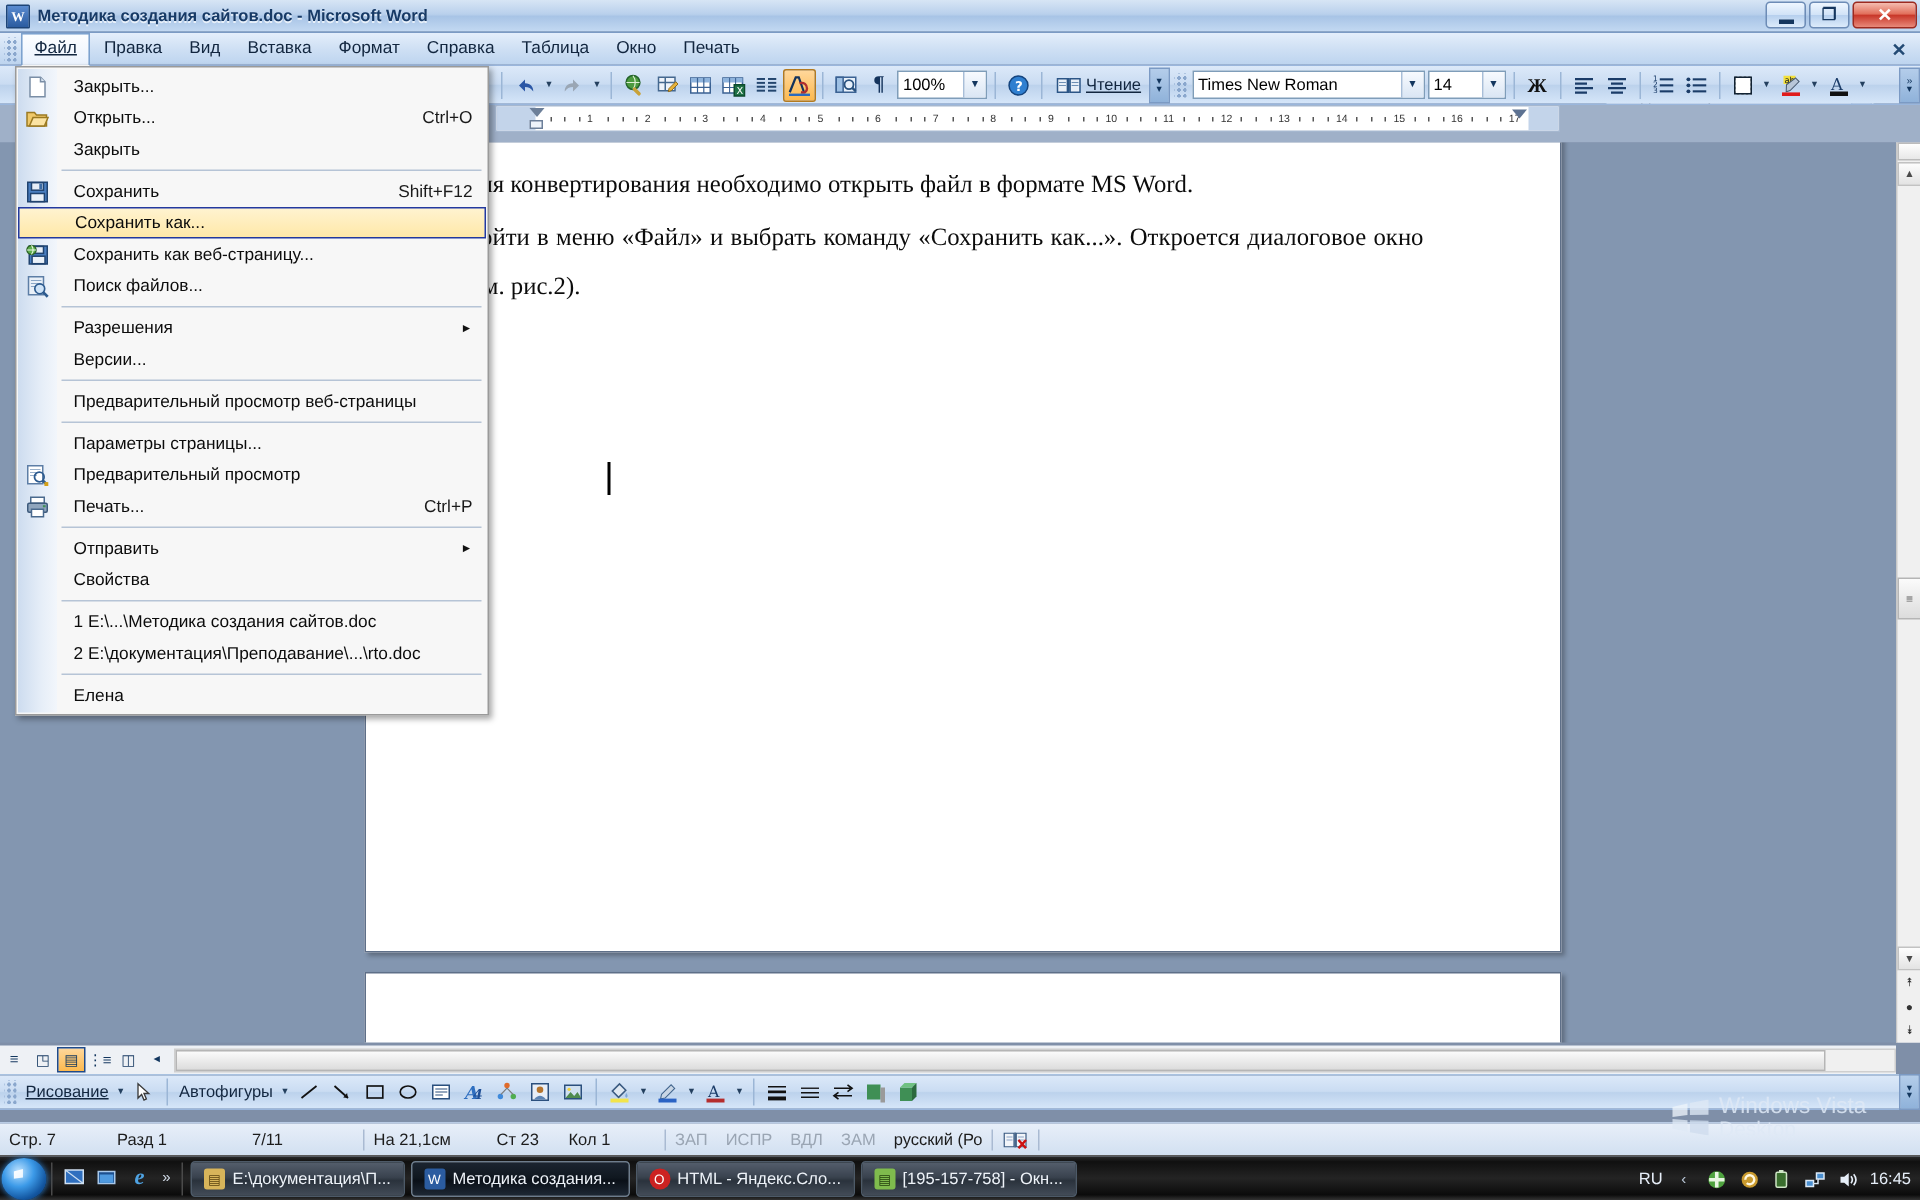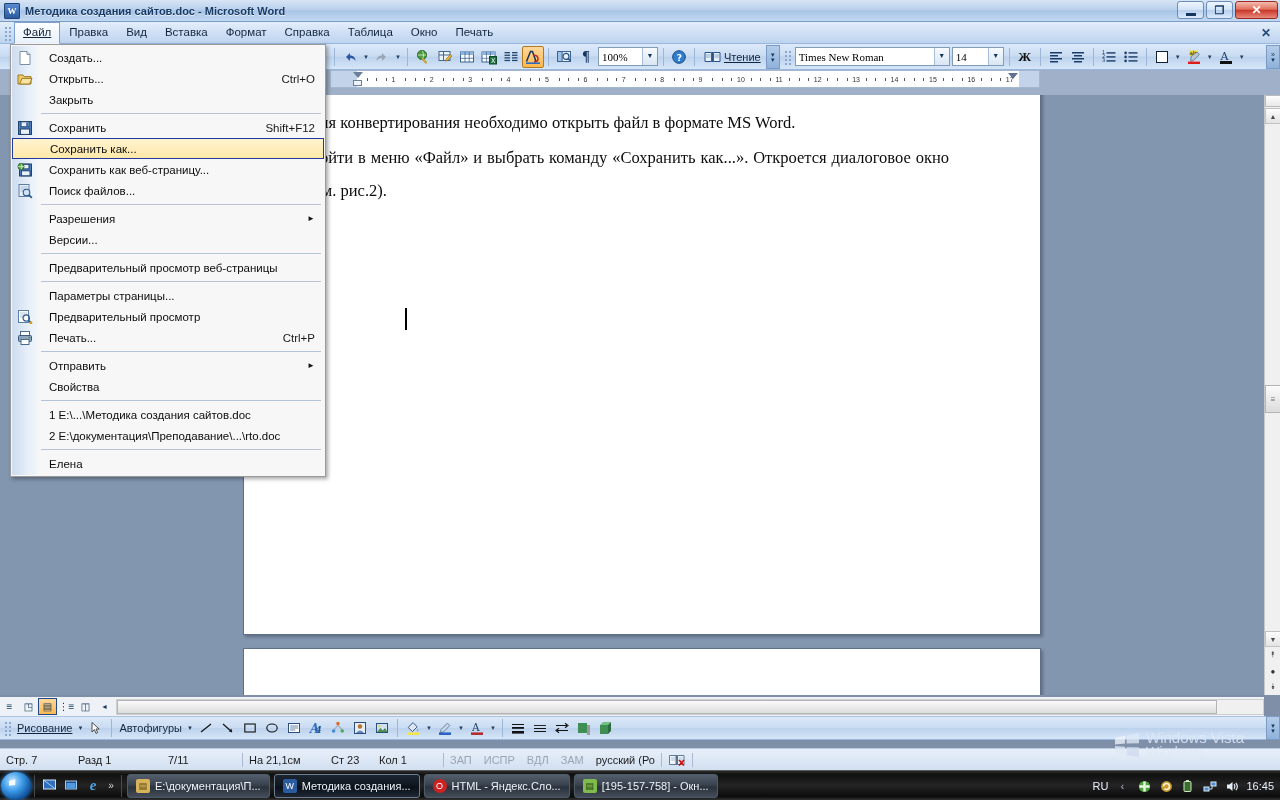--- a/index.html
+++ b/index.html
@@ -91,21 +91,21 @@
     font-size:12px; color:#1c3e6e;
   }
   .tbtn.sunken {
     background: linear-gradient(to bottom,#ffd79b,#fdb94e);
     border:1px solid #b37a20;
   }
   .tb-arrow { font-size:6px; color:#24405f; width:10px; text-align:center; }
   .combo {
     height:19px; background:#fff; border:1px solid #7f9db9;
     display:flex; align-items:center; font-size:11px; color:#000;
-    padding-left:3px; position:relative; margin:0 1px;font-family:Liberation Serif, serif;
+    padding-left:3px; position:relative; margin:0 1px;
   }
   .combo .dd {
     position:absolute; right:0; top:0; width:15px; height:17px;
     background:linear-gradient(to bottom,#f7fafe,#dae6f4); border-left:1px solid #a8bed8;
     font-size:7px; text-align:center; line-height:17px; color:#13365e;
   }
   .readbtn { display:flex; align-items:center; gap:3px; font-size:11px; color:#12263f;
     padding:0 5px; }
   .ovf {
     width:14px; height:24px; background:linear-gradient(to bottom,#b4cdea,#8fb2da);
@@ -800,21 +800,21 @@
     <svg width="26" height="24" viewBox="0 0 26 24">
       <g opacity=".9">
         <path d="M1 5 L11 2.6 L11 10.4 L1 11.6z" fill="#eef4fb"></path>
         <path d="M12.6 2.3 L25 0 L25 10.2 L12.6 10.4z" fill="#dfe9f6"></path>
         <path d="M1 13 L11 13.8 L11 21.6 L1 19.4z" fill="#dfe9f6"></path>
         <path d="M12.6 13.9 L25 14.2 L25 24 L12.6 21.9z" fill="#cfdcee"></path>
       </g>
     </svg>
     <div style="line-height:15px;">
       <div style="font-size:15px;">Windows Vista</div>
-      <div style="font-size:14px;">Windows</div>
+      <div style="font-size:14px;">Desktop</div>
     </div>
   </div>
 </div>
 
 <div id="taskbar">
   <div id="startorb">
       <div class="flag"></div>
     </div>
   <div class="tbsep"></div>
   <div class="qlaunch">
@@ -893,21 +893,21 @@
 <div id="filemenu">
   <div class="gutter"></div>
   <div id="filemenu-rows">
       <div class="mrow">
         <span class="mico">
           <svg width="16" height="16" viewBox="0 0 16 16">
             <path d="M3 1.5h7l3 3v10H3z" fill="#fff" stroke="#7a8ea6"></path>
             <path d="M10 1.5v3h3" fill="#dbe6f2" stroke="#7a8ea6"></path>
           </svg>
         </span>
-        <span>Создать...</span>
+        <span>Закрыть...</span>
       </div>
       <div class="mrow">
         <span class="mico">
           <svg width="16" height="16" viewBox="0 0 16 16">
             <path d="M1 4h5l1.3 1.6H14V13H1z" fill="#f0c96a" stroke="#9b7a22"></path>
             <path d="M2.6 13 L5 7.4h10L12.6 13z" fill="#fbe3a2" stroke="#9b7a22"></path>
           </svg>
         </span>
         <span>Открыть...</span>
         <span class="accel">Ctrl+O</span>

